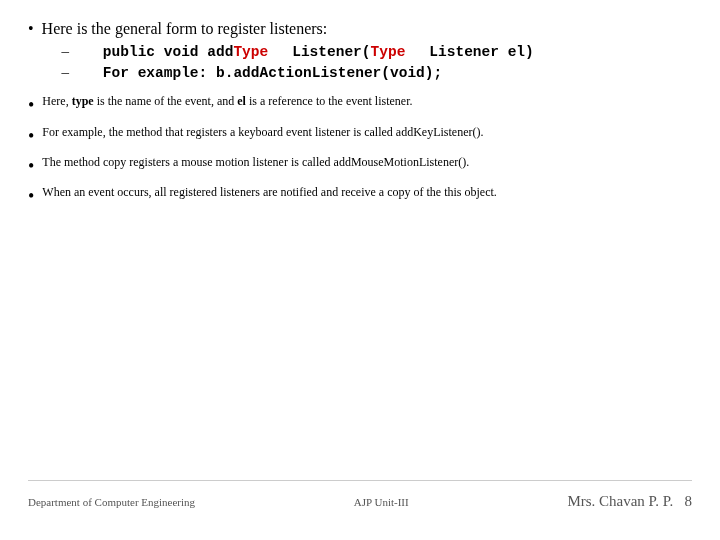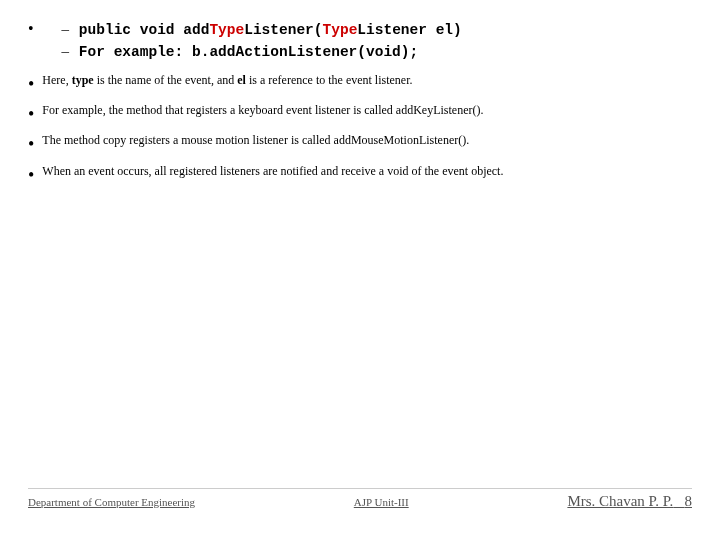--- a/index.html
+++ b/index.html
@@ -74,20 +74,21 @@
     }
 
     .bold-type {
       font-weight: bold;
     }
 
     .code-text {
       font-family: 'Courier New', Courier, monospace;
       font-weight: bold;
       font-size: 14.5px;
+      margin-left: 24px;
     }
 
     .red-code {
       color: #cc0000;
       font-family: 'Courier New', Courier, monospace;
       font-weight: bold;
       font-size: 14.5px;
     }
 
     .bullet-1 {
@@ -98,23 +99,22 @@
       font-size: 18px;
     }
 
     .footer {
       display: flex;
       justify-content: space-between;
       align-items: center;
       font-size: 11px;
       color: #555555;
       border-top: 1px solid #cccccc;
-      padding-top: 4px;
+      padding-top: 12px;
       margin-top: 6px;
-      text-decoration: underline;
     }
 
     .footer-left {
       font-size: 11px;
     }
 
     .footer-center {
       font-size: 11px;
     }
 
@@ -130,20 +130,21 @@
 </head>
 <body>
 
 <div class="slide-container">
   <div class="content-area">
     <ul class="main-list">
 
       <li>
         <span class="bullet bullet-1">•</span>
         <span class="li-text">
+          <span>Here is the general form to register listeners:</span>
           <ul class="sub-list">
             <li>
               <span class="sub-item-dash">–</span>
               <span>
                 <span class="code-text">public void add</span><span class="red-code">Type</span><span class="code-text">Listener(</span><span class="red-code">Type</span><span class="code-text">Listener el)</span>
               </span>
             </li>
             <li>
               <span class="sub-item-dash">–</span>
               <span class="code-text">For example: b.addActionListener(void);</span>
@@ -169,21 +170,21 @@
       <li>
         <span class="bullet bullet-2">•</span>
         <span class="li-text li-large">
           The method copy registers a mouse motion listener is called addMouseMotionListener().
         </span>
       </li>
 
       <li>
         <span class="bullet bullet-2">•</span>
         <span class="li-text li-large">
-          When an event occurs, all registered listeners are notified and receive a void of the event object.
+          When an event occurs, all registered listeners are notified and receive a copy of the this object.
         </span>
       </li>
 
     </ul>
   </div>
 
   <div class="footer">
     <span class="footer-left">Department of Computer Engineering</span>
     <span class="footer-center">AJP Unit-III</span>
     <span class="footer-right">

